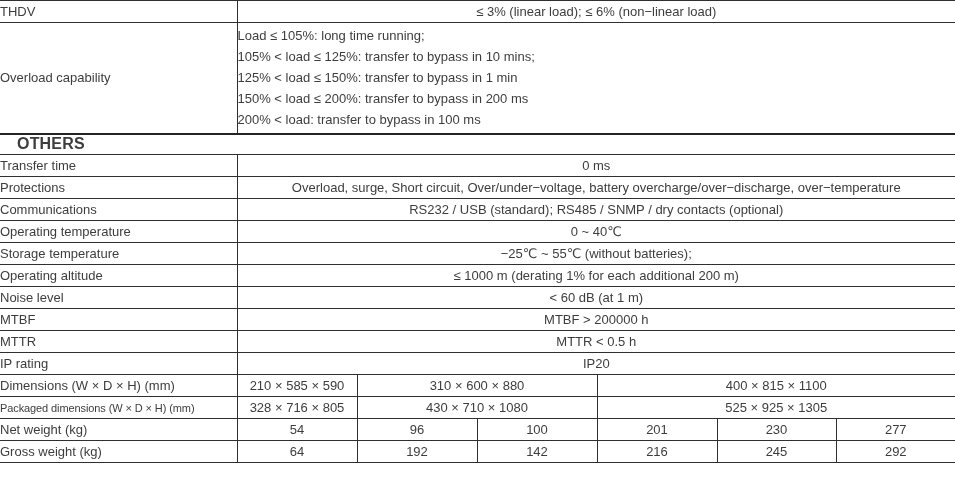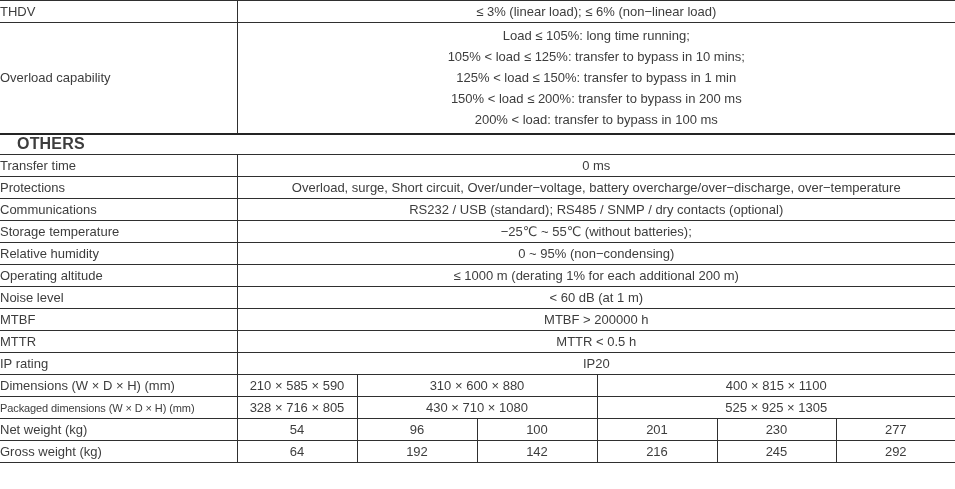--- a/index.html
+++ b/index.html
@@ -42,21 +42,21 @@
   }
   tr.section-row td {
     border-top: 2px solid #242424;
     font-weight: bold;
     text-align: left;
     padding-left: 17px;
     font-size: 16px;
     letter-spacing: 0.2px;
   }
   td.multiline { line-height: 21px; }
-  td.multiline div { text-align: center; }
+  td.multiline div { text-align: left; }
   td.label.condensed { font-size: 11px; letter-spacing: -0.1px; }
   tr.h-thdv    { height: 22px; }
   tr.h-over    { height: 111px; }
   tr.h-section { height: 21px; }
   tr.h-std     { height: 22px; }
 </style>
 </head>
 <body>
 
 <table class="spec">
@@ -97,26 +97,26 @@
   </tr>
   <tr class="h-std">
     <td class="label">Protections</td>
     <td class="value" colspan="6">Overload, surge, Short circuit, Over/under−voltage, battery overcharge/over−discharge, over−temperature</td>
   </tr>
   <tr class="h-std">
     <td class="label">Communications</td>
     <td class="value" colspan="6">RS232 / USB (standard); RS485 / SNMP / dry contacts (optional)</td>
   </tr>
   <tr class="h-std">
+    <td class="label">Operating temperature</td>
+    <td class="value" colspan="6">0 ~ 40℃</td>
+  </tr>
+  <tr class="h-std">
     <td class="label">Storage temperature</td>
     <td class="value" colspan="6">−25℃ ~ 55℃ (without batteries);</td>
-  </tr>
-  <tr class="h-std">
-    <td class="label">Relative humidity</td>
-    <td class="value" colspan="6">0 ~ 95% (non−condensing)</td>
   </tr>
   <tr class="h-std">
     <td class="label">Operating altitude</td>
     <td class="value" colspan="6">≤ 1000 m (derating 1% for each additional 200 m)</td>
   </tr>
   <tr class="h-std">
     <td class="label">Noise level</td>
     <td class="value" colspan="6">&lt; 60 dB (at 1 m)</td>
   </tr>
   <tr class="h-std">

